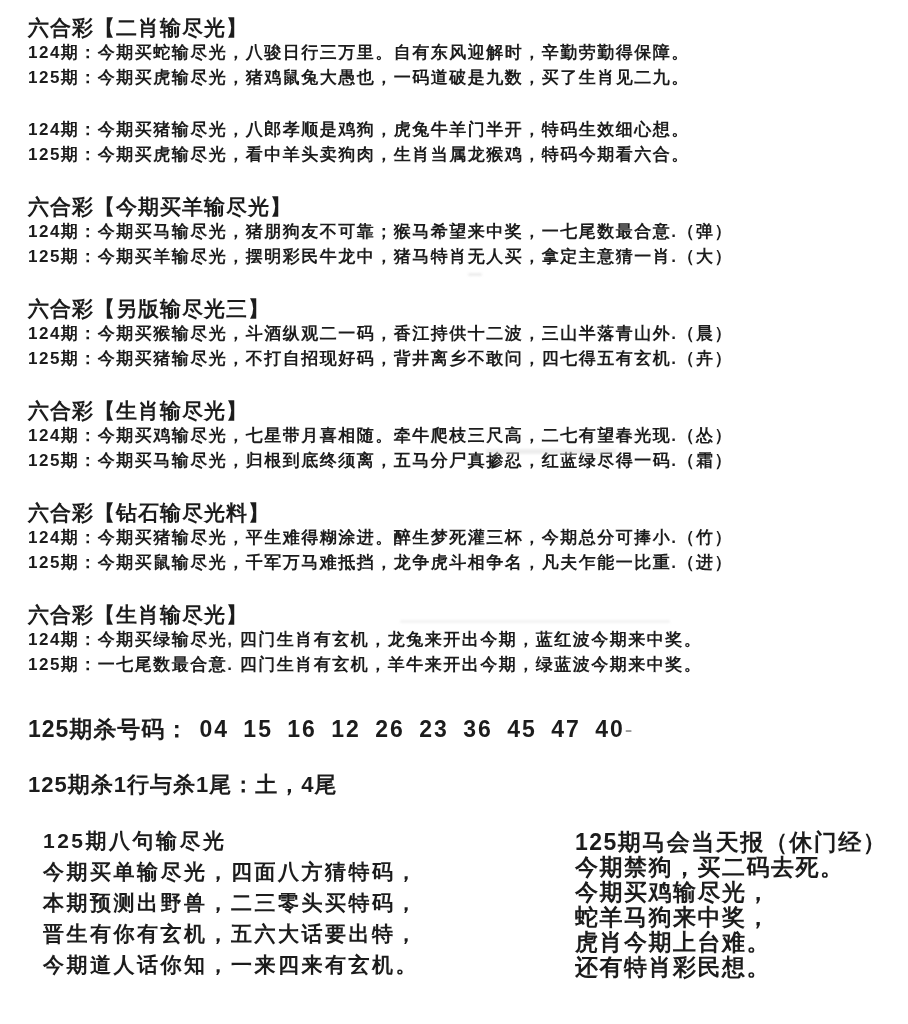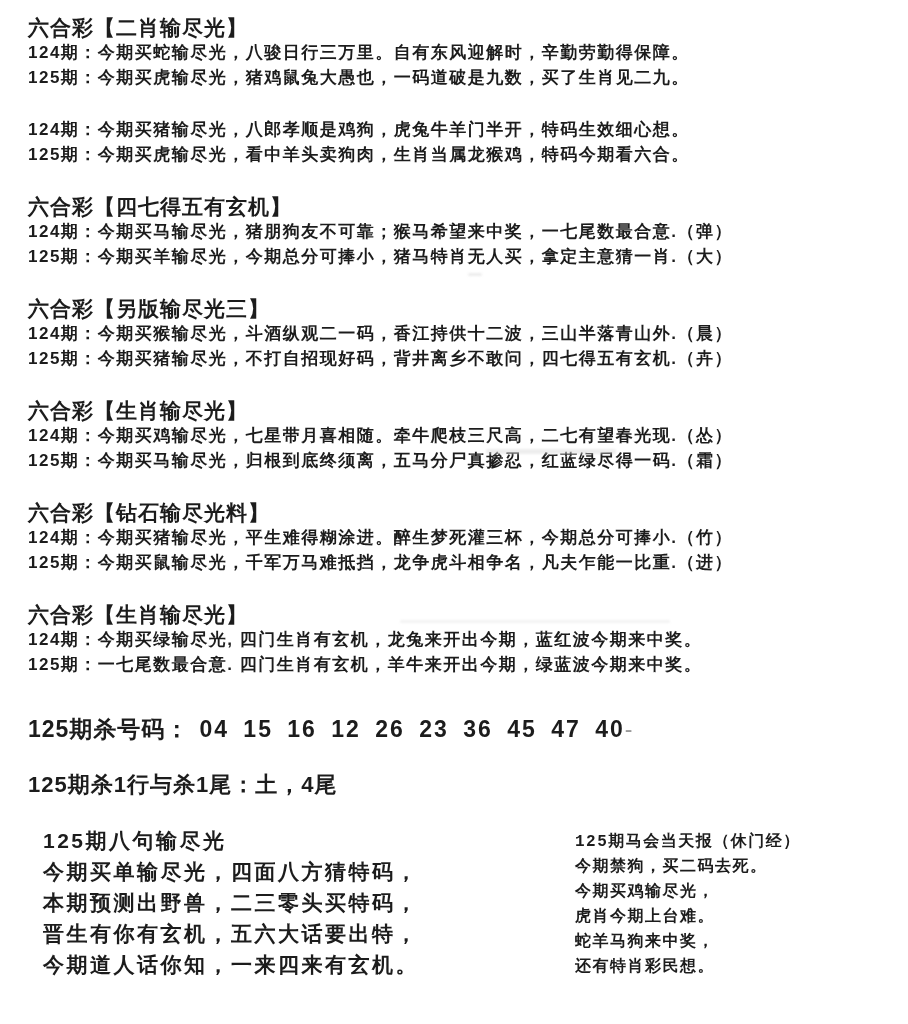--- a/index.html
+++ b/index.html
@@ -16,21 +16,21 @@
   .content { position:absolute; top:15px; left:28px; right:6px; }
   .sec { margin-bottom:27px; }
   .sec-title { font-size:21px; line-height:25px; letter-spacing:1px; white-space:nowrap; }
   .sec-line  { font-size:17px; line-height:25px; letter-spacing:1.5px; white-space:nowrap; }
   .kill-row  { margin-top:39px; font-size:23px; line-height:27px; letter-spacing:1px; white-space:nowrap; }
   .kill-row .nums { margin-left:10px; letter-spacing:2px; word-spacing:6px; }
   .kill-row .dash { color:#9a9a9a; font-weight:400; }
   .kill-tail { margin-top:29px; font-size:22px; line-height:26px; letter-spacing:1px; white-space:nowrap; }
   .bottom { display:flex; margin-top:27px; align-items:center; }
   .left-block { width:532px; padding-left:15px; font-size:21px; line-height:31px; letter-spacing:2.5px; white-space:nowrap; }
-  .right-block { margin-left:15px; padding-top:4px; font-size:16px; line-height:25px; letter-spacing:1.5px; white-space:nowrap;font-family:Liberation Mono, monospace; }
+  .right-block { margin-left:15px; padding-top:4px; font-size:23px; line-height:25px; letter-spacing:1.5px; white-space:nowrap; }
   .artifact { position:absolute; background:#e0e0e0; filter:blur(1px); border-radius:2px; }
   .a1 { top:449px; left:486px; width:130px; height:5px; opacity:.55; }
   .a2 { top:620px; left:400px; width:270px; height:3px; opacity:.4; }
   .a3 { top:273px; left:468px; width:14px; height:3px; opacity:.6; }
 </style>
 </head>
 <body>
 
 <div class="doc">
   <div class="content">
@@ -40,23 +40,23 @@
       <div class="sec-line">124期：今期买蛇输尽光，八骏日行三万里。自有东风迎解时，辛勤劳勤得保障。</div>
       <div class="sec-line">125期：今期买虎输尽光，猪鸡鼠兔大愚也，一码道破是九数，买了生肖见二九。</div>
     </div>
 
     <div class="sec">
       <div class="sec-line">124期：今期买猪输尽光，八郎孝顺是鸡狗，虎兔牛羊门半开，特码生效细心想。</div>
       <div class="sec-line">125期：今期买虎输尽光，看中羊头卖狗肉，生肖当属龙猴鸡，特码今期看六合。</div>
     </div>
 
     <div class="sec">
-      <div class="sec-title">六合彩【四七得五有玄机】</div>
+      <div class="sec-title">六合彩【今期买羊输尽光】</div>
       <div class="sec-line">124期：今期买马输尽光，猪朋狗友不可靠；猴马希望来中奖，一七尾数最合意.（弹）</div>
-      <div class="sec-line">125期：今期买羊输尽光，今期总分可捧小，猪马特肖无人买，拿定主意猜一肖.（大）</div>
+      <div class="sec-line">125期：今期买羊输尽光，摆明彩民牛龙中，猪马特肖无人买，拿定主意猜一肖.（大）</div>
     </div>
 
     <div class="sec">
       <div class="sec-title">六合彩【另版输尽光三】</div>
       <div class="sec-line">124期：今期买猴输尽光，斗酒纵观二一码，香江持供十二波，三山半落青山外.（晨）</div>
       <div class="sec-line">125期：今期买猪输尽光，不打自招现好码，背井离乡不敢问，四七得五有玄机.（卉）</div>
     </div>
 
     <div class="sec">
       <div class="sec-title">六合彩【生肖输尽光】</div>
@@ -87,22 +87,22 @@
         <div>125期八句输尽光</div>
         <div>今期买单输尽光，四面八方猜特码，</div>
         <div>本期预测出野兽，二三零头买特码，</div>
         <div>晋生有你有玄机，五六大话要出特，</div>
         <div>今期道人话你知，一来四来有玄机。</div>
       </div>
       <div class="right-block">
         <div>125期马会当天报（休门经）</div>
         <div>今期禁狗，买二码去死。</div>
         <div>今期买鸡输尽光，</div>
+        <div>蛇羊马狗来中奖，</div>
         <div>虎肖今期上台难。</div>
-        <div>蛇羊马狗来中奖，</div>
         <div>还有特肖彩民想。</div>
       </div>
     </div>
 
   </div>
 
   <div class="artifact a1"></div>
   <div class="artifact a2"></div>
   <div class="artifact a3"></div>
 </div>

